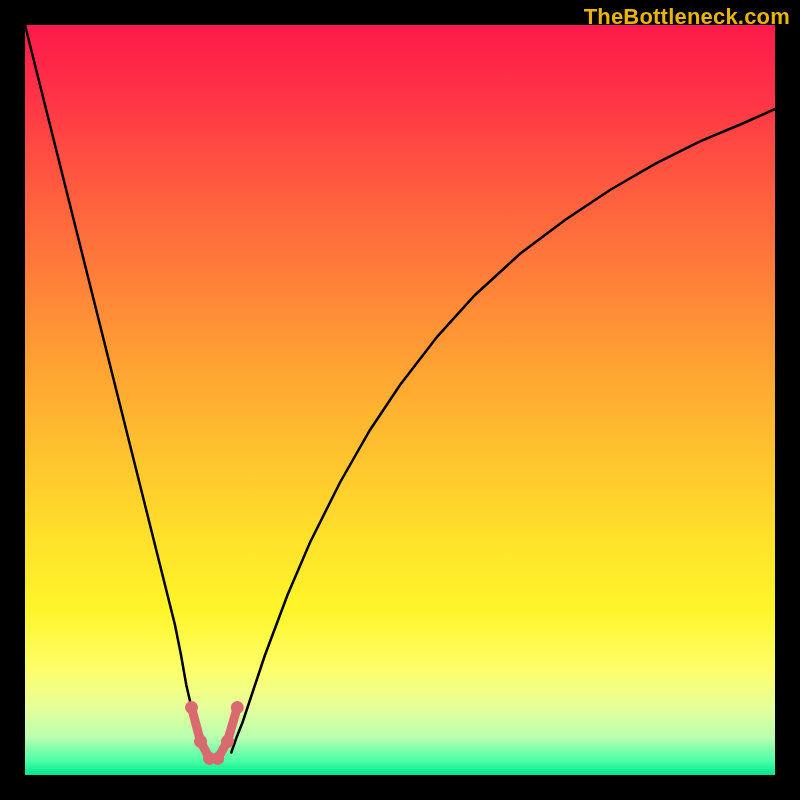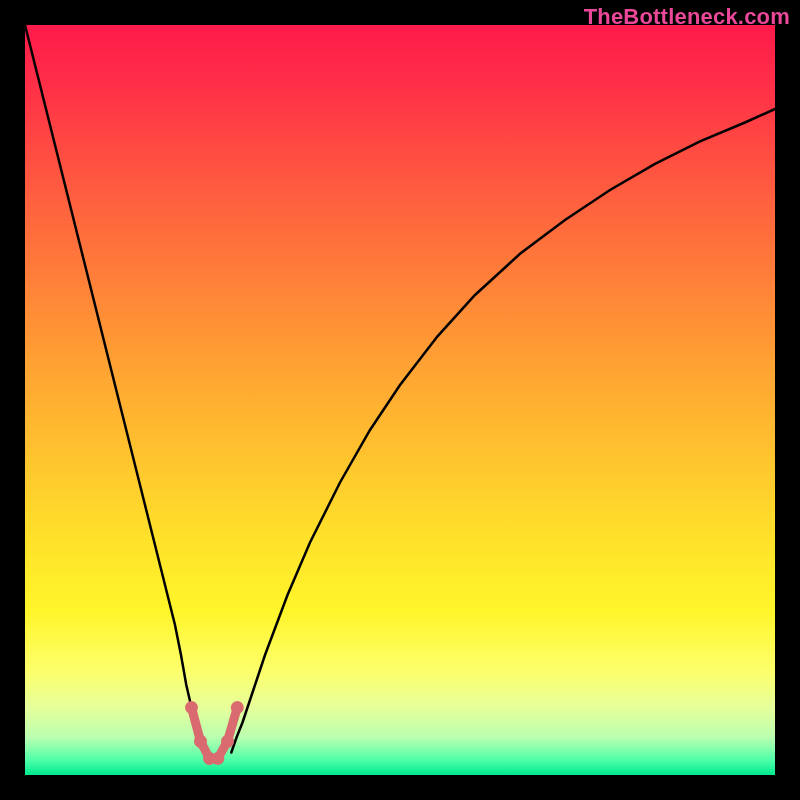--- a/index.html
+++ b/index.html
@@ -32,21 +32,21 @@
       #00e88e 100%
     );
   }
   .watermark {
     position: absolute;
     top: 4px;
     right: 10px;
     font-family: Arial, Helvetica, sans-serif;
     font-size: 22px;
     font-weight: 600;
-    color: #ec4899;
+    color: #eab308;
     letter-spacing: 0.2px;
     user-select: none;
   }
   svg.curves {
     position: absolute;
     left: 25px;
     top: 25px;
     width: 750px;
     height: 750px;
     overflow: visible;

